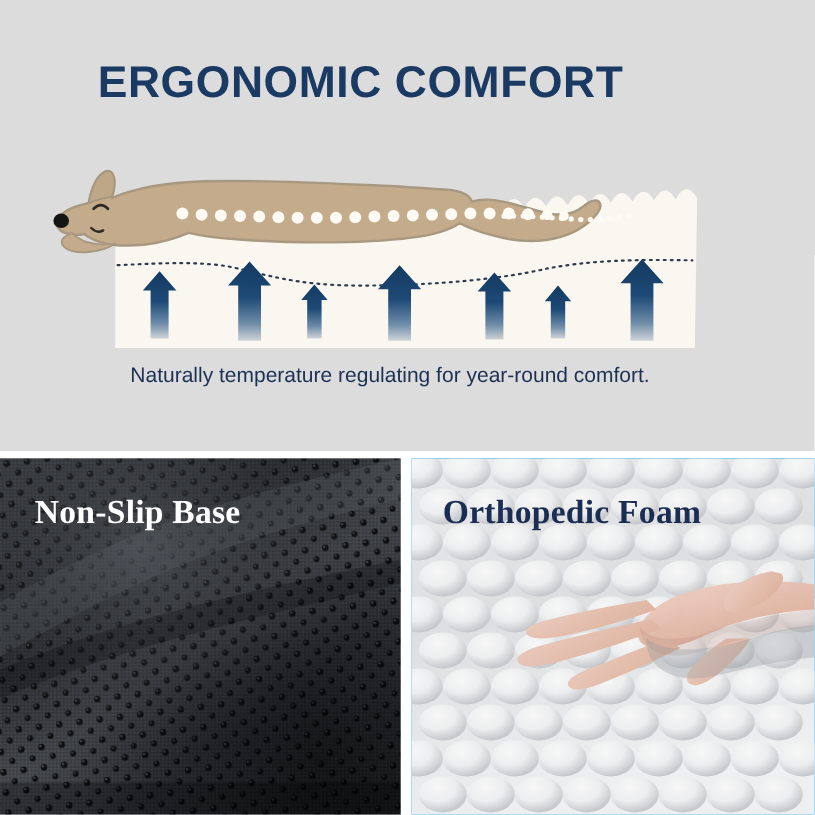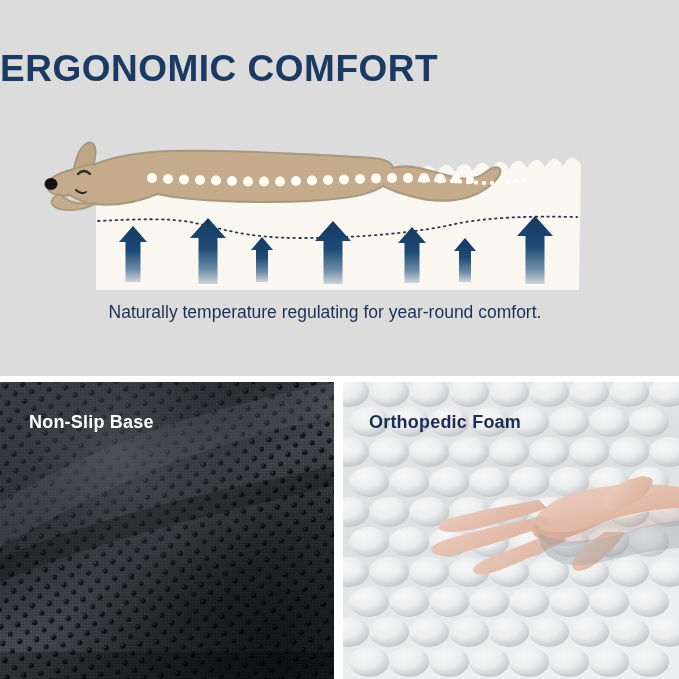--- a/index.html
+++ b/index.html
@@ -12,20 +12,21 @@
   #page{position:relative;width:679px;height:679px;overflow:hidden;background:#ffffff;}
 
   
   #hero{
     position:absolute;left:0;top:0;width:679px;height:376px;
     background:#dcdcdc;
     overflow:hidden;
   }
   #hero-title{
     position:absolute;left:0;top:48px;width:601px;
+    text-align:center;
     font-size:37px;
     font-weight:bold;
     letter-spacing:0.5px;
     color:#1b3a63;
     font-family:"Liberation Sans", sans-serif;
   }
   #hero-illustration{
     position:absolute;left:0;top:110px;width:679px;height:180px;
   }
   #hero-caption{
@@ -51,24 +52,24 @@
     position:absolute;top:0;height:297px;overflow:hidden;
   }
   #panel-left{left:0;width:334px;background:#33363a;}
   #panel-divider{
     position:absolute;left:334px;top:0;width:9px;height:297px;background:#ffffff;
   }
   #panel-right{left:343px;width:336px;background:#0ea5e9;}
 
   .panel-label{
     position:absolute;top:30px;
-    font-size:18px;
+    font-size:28px;
     font-weight:bold;
     letter-spacing:0.2px;
-    font-family:Liberation Sans, sans-serif;
+    font-family:Liberation Serif, serif;
     z-index:6;
   }
   #label-left{left:29px;color:#ffffff;}
   #label-right{left:26px;color:#1b2d52;}
 
   .tex{position:absolute;left:0;top:0;width:100%;height:100%;}
 </style>
 </head>
 <body>
 

